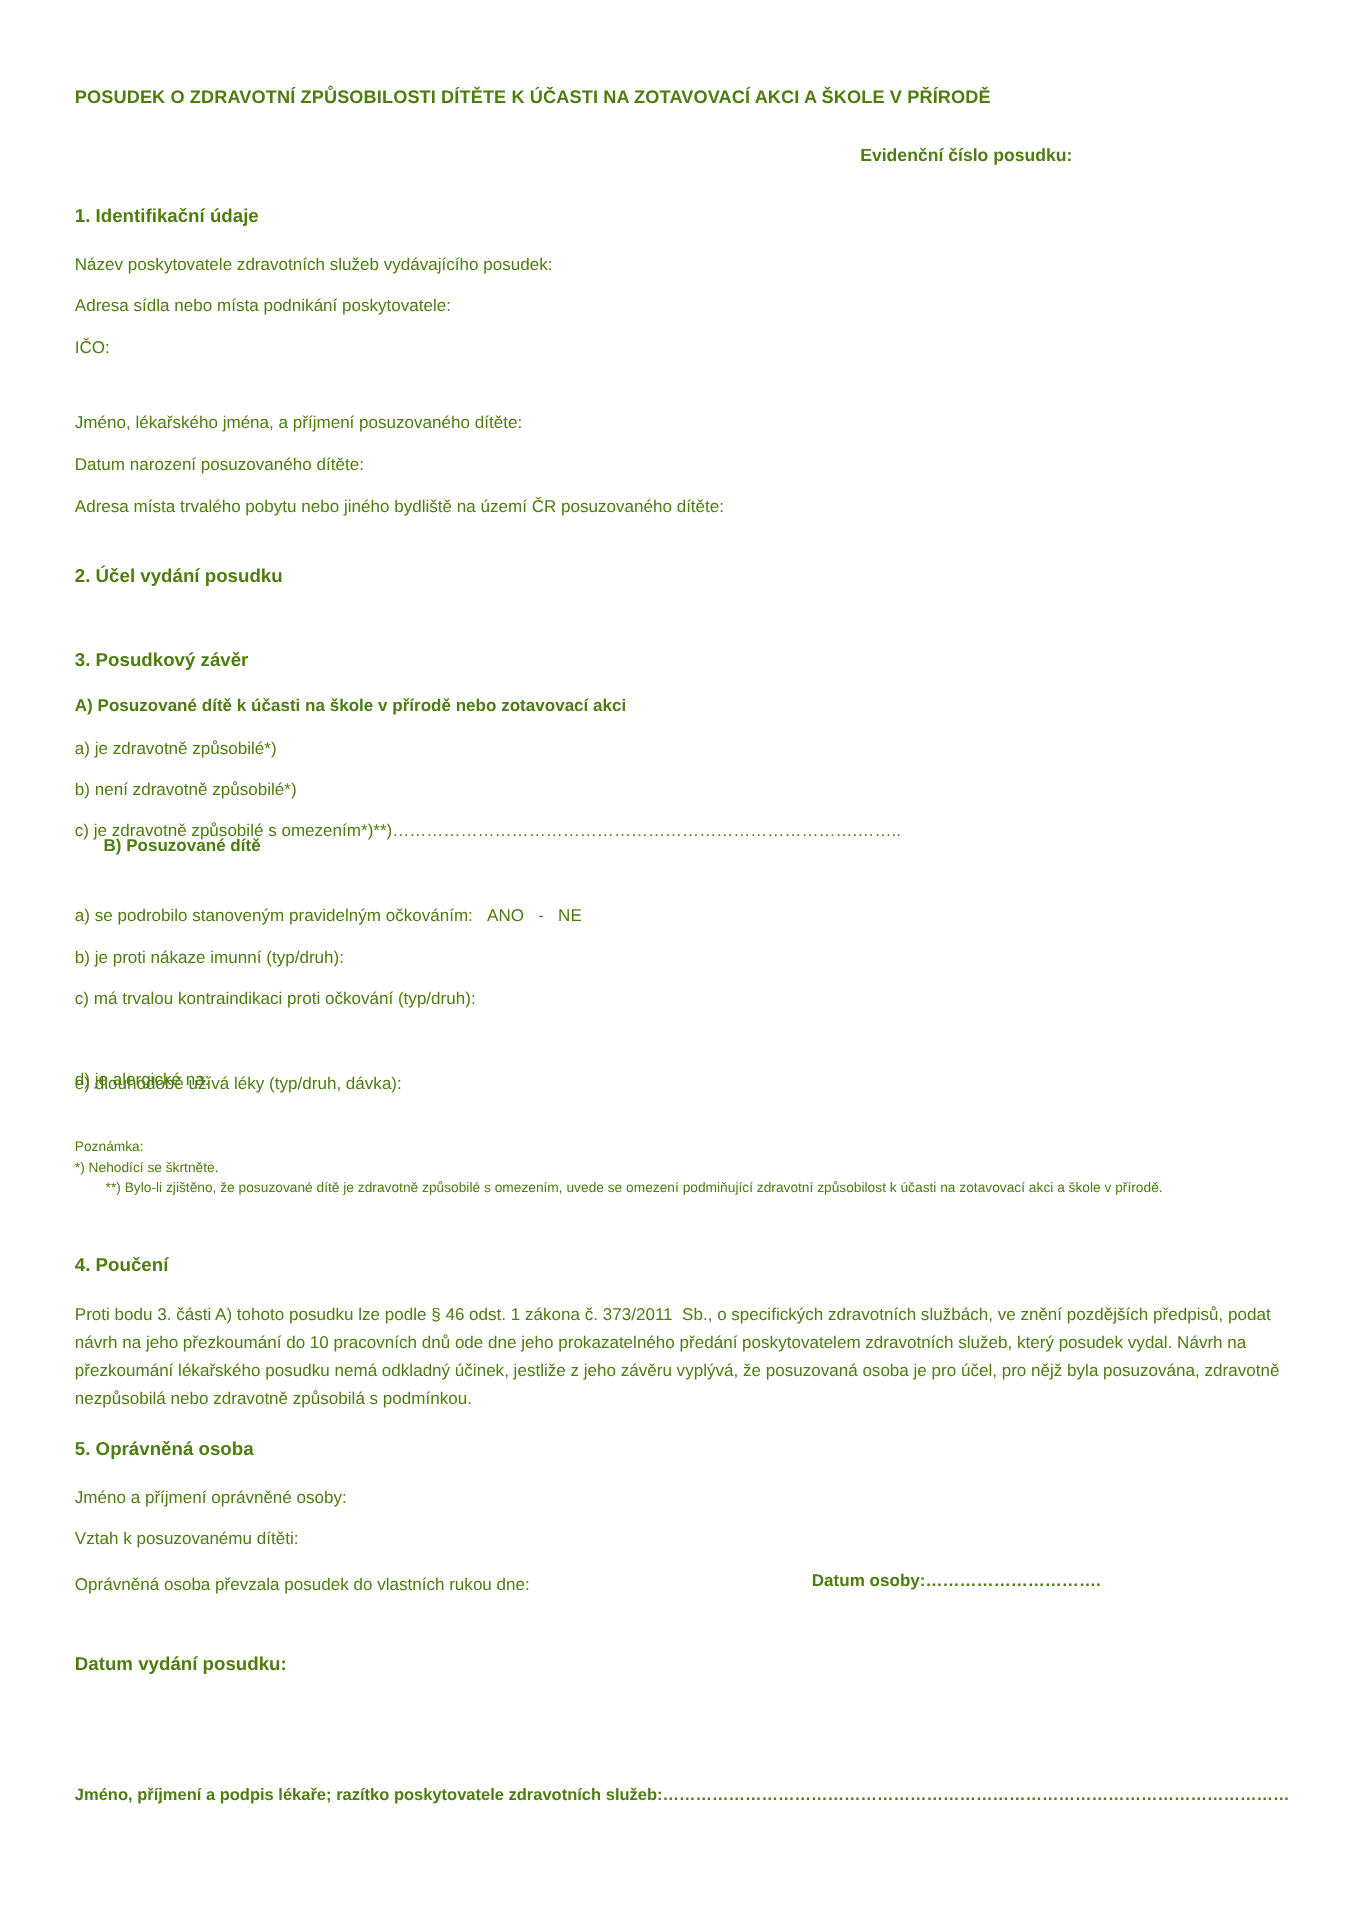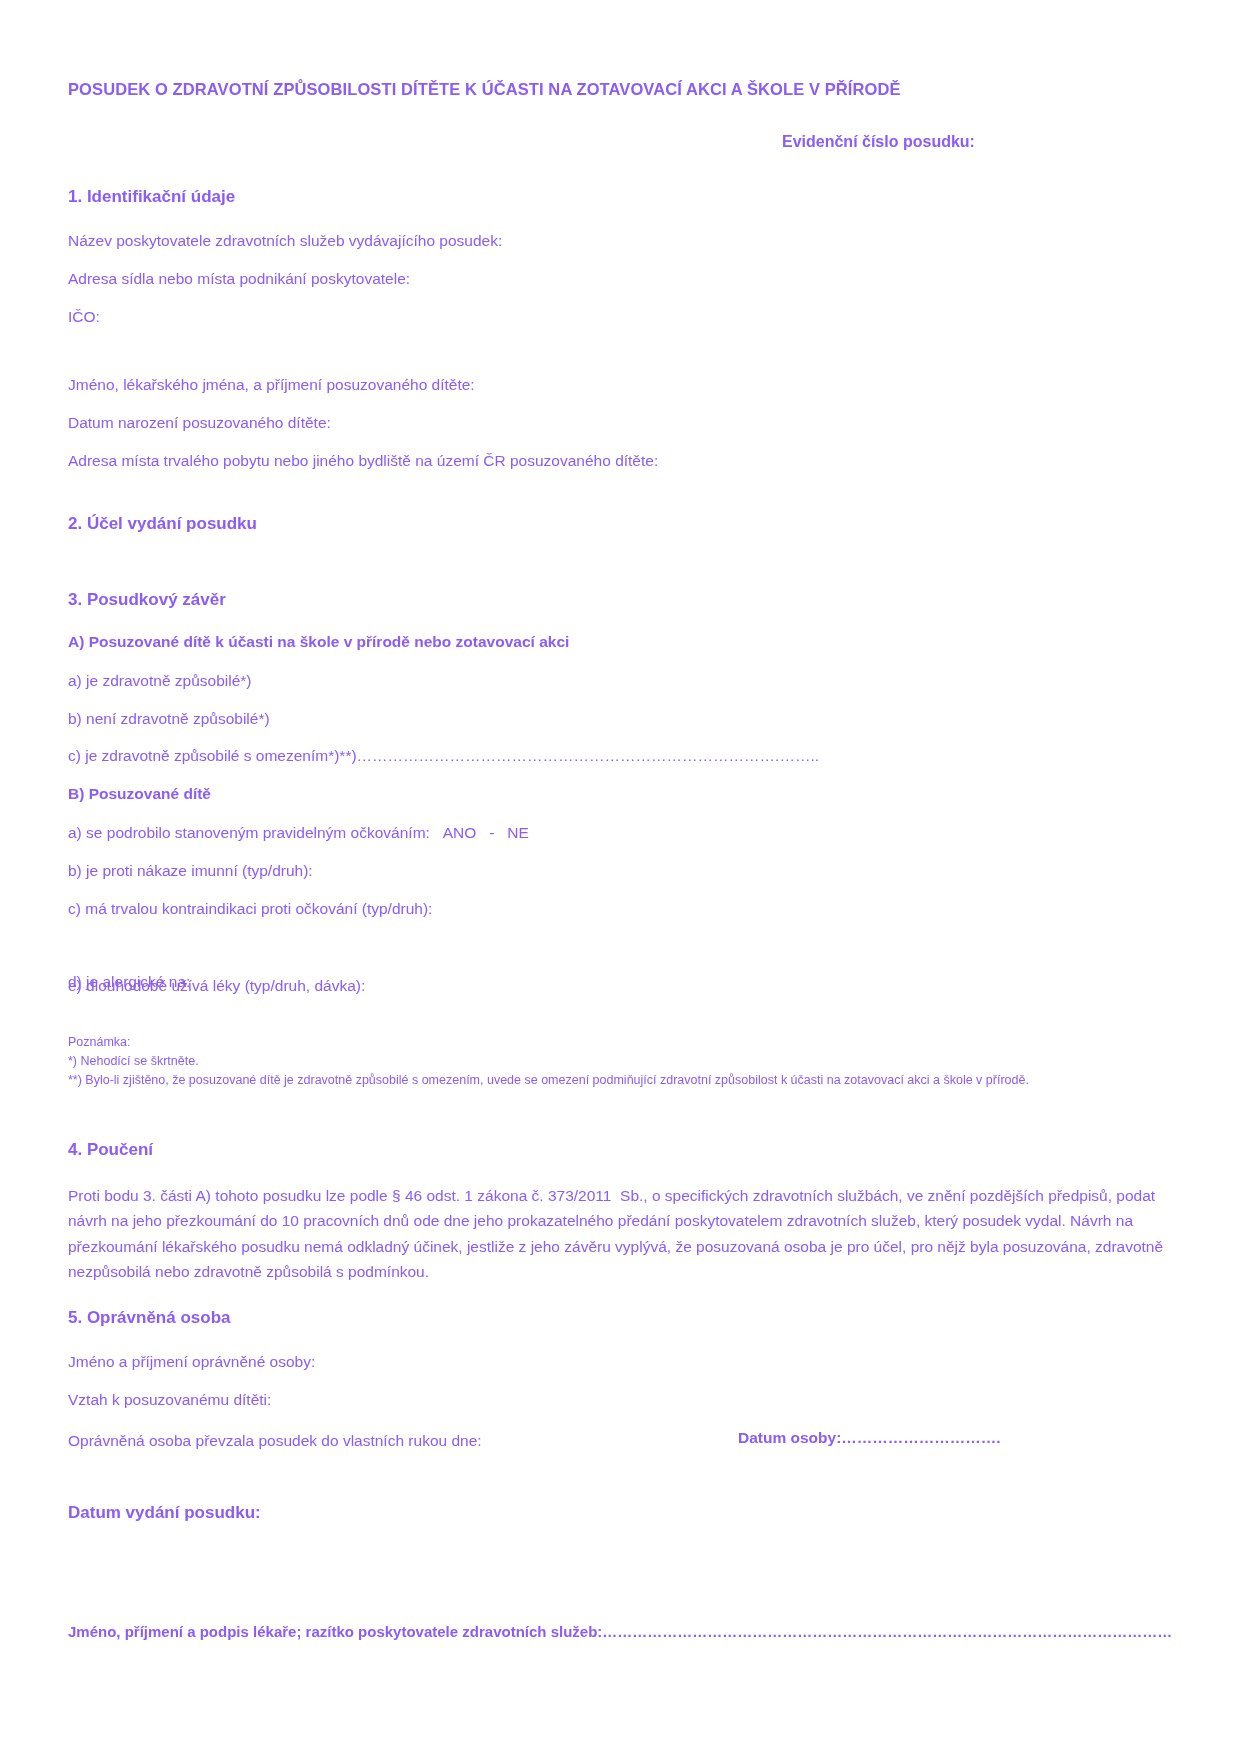--- a/index.html
+++ b/index.html
@@ -2,31 +2,31 @@
 <html lang="cs"><head>
 <meta charset="utf-8">
 <style>
   html, body { margin: 0; padding: 0; background: #ffffff; }
   .page {
     position: relative;
     width: 1240px;
     height: 1754px;
     background: #ffffff;
     font-family: "Liberation Sans", "DejaVu Sans", sans-serif;
-    color: #8b5cf6;
+    color: #4d7c0f;
     overflow: hidden;
   }
   .t { position: absolute; left: 68px; }
   .body  { font-size: 15.5px; line-height: 21px; }
   .bold  { font-weight: 700; }
   .title { font-size: 16.5px; font-weight: 700; letter-spacing: 0.1px; }
   .heading { font-size: 17px; font-weight: 700; }
   .subheading { font-size: 15.5px; font-weight: 700; }
   .small { font-size: 12.5px; line-height: 19px; }
-  .wide { width: 1104px; }
+  .wide { width: 1104px; margin-left: 28px; }
   .para { font-size: 15.5px; line-height: 25.4px; width: 1104px; }
   .clip { white-space: nowrap; overflow: hidden; width: 1104px; }
 </style>
 </head>
 <body>
 
 <div class="page">
 
   <div class="t title" style="top:80px;">POSUDEK O ZDRAVOTNÍ ZPŮSOBILOSTI DÍTĚTE K ÚČASTI NA ZOTAVOVACÍ AKCI A ŠKOLE V PŘÍRODĚ</div>
 
@@ -40,21 +40,21 @@
   <div class="t body" style="top:412px;text-align:right;">Datum narození posuzovaného dítěte:</div>
   <div class="t body" style="top:450px;">Adresa místa trvalého pobytu nebo jiného bydliště na území ČR posuzovaného dítěte:</div>
 
   <div class="t heading" style="top:514px;">2. Účel vydání posudku</div>
 
   <div class="t heading" style="top:590px;">3. Posudkový závěr</div>
   <div class="t subheading" style="top:633px;">A) Posuzované dítě k účasti na škole v přírodě nebo zotavovací akci</div>
   <div class="t body" style="top:670px;">a) je zdravotně způsobilé*)</div>
   <div class="t body" style="top:708px;">b) není zdravotně způsobilé*)</div>
   <div class="t body" style="top:745px;">c) je zdravotně způsobilé s omezením*)**)……………………………………………………………………….……..</div>
-  <div class="t subheading" style="top:785px;">B) Posuzované dítě</div>
+  <div class="t subheading" style="top:761px;margin-left:26px;">B) Posuzované dítě</div>
   <div class="t body" style="top:822px;">a) se podrobilo stanoveným pravidelným očkováním:&nbsp;&nbsp;&nbsp;ANO&nbsp;&nbsp;&nbsp;-&nbsp;&nbsp;&nbsp;NE</div>
   <div class="t body" style="top:860px;">b) je proti nákaze imunní (typ/druh):</div>
   <div class="t body" style="top:898px;">c) má trvalou kontraindikaci proti očkování (typ/druh):</div>
   <div class="t body" style="top:971px;">d) je alergické na:</div>
   <div class="t body" style="top:975px;">e) dlouhodobě užívá léky (typ/druh, dávka):</div>
 
   <div class="t small" style="top:1033px;">Poznámka:</div>
   <div class="t small" style="top:1052px;">*) Nehodící se škrtněte.</div>
   <div class="t small wide" style="top:1071px;">**) Bylo-li zjištěno, že posuzované dítě je zdravotně způsobilé s omezením, uvede se omezení podmiňující zdravotní způsobilost k účasti na zotavovací akci a škole v přírodě.</div>
 

